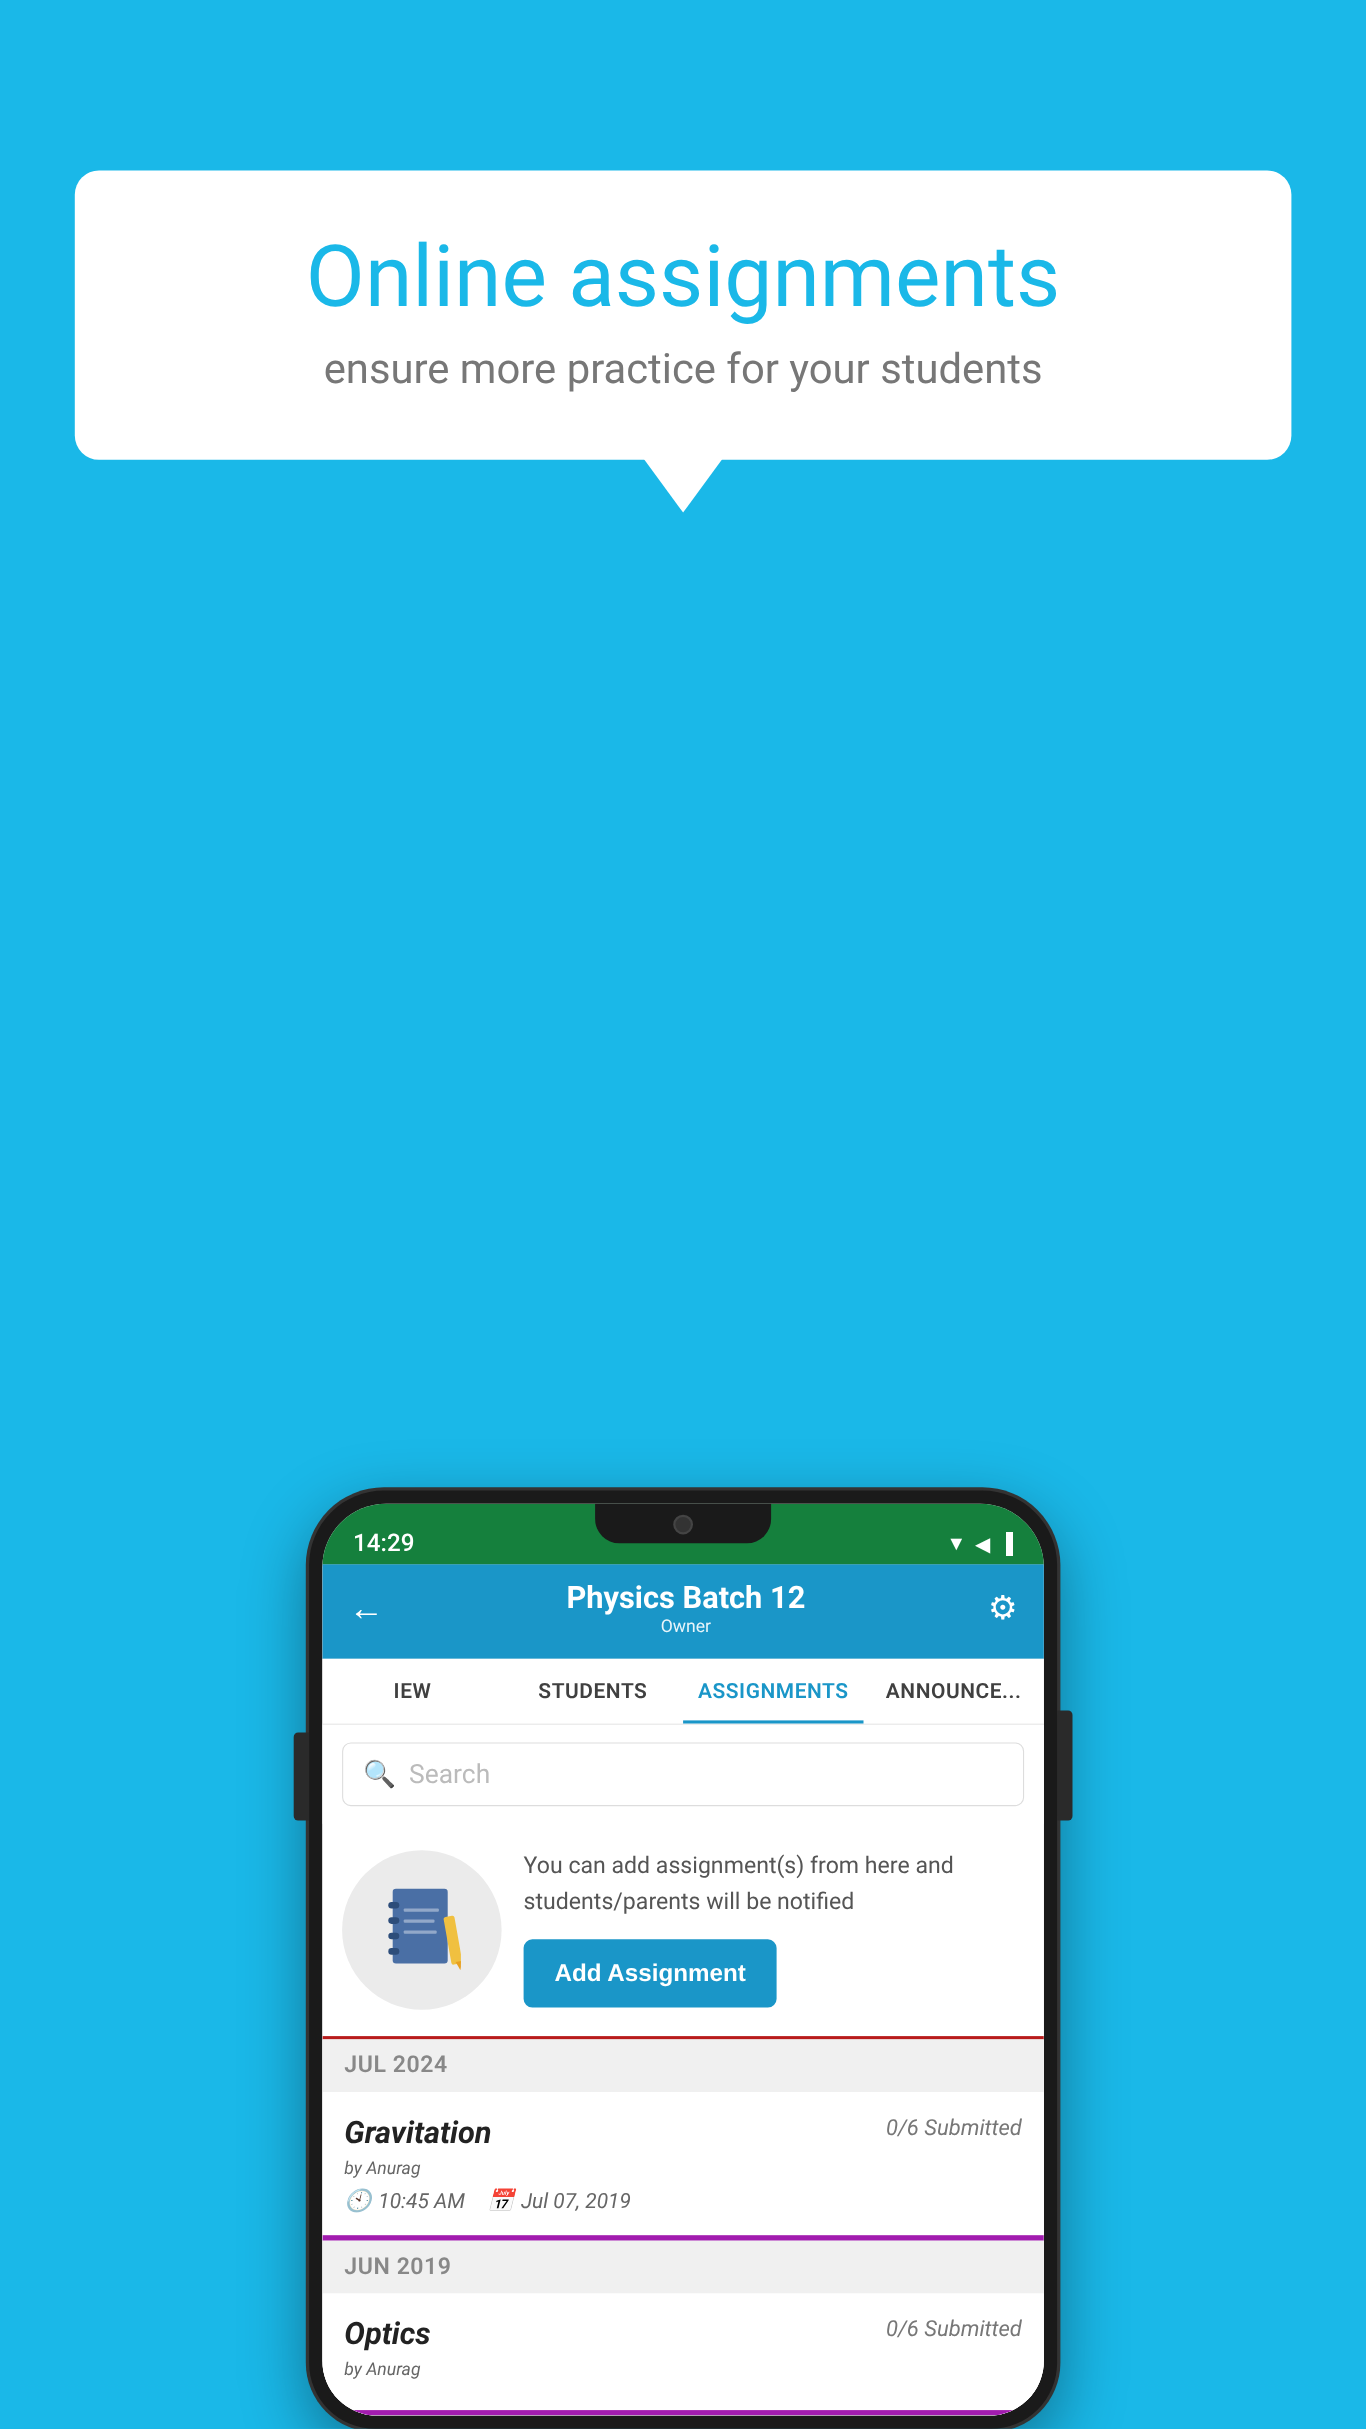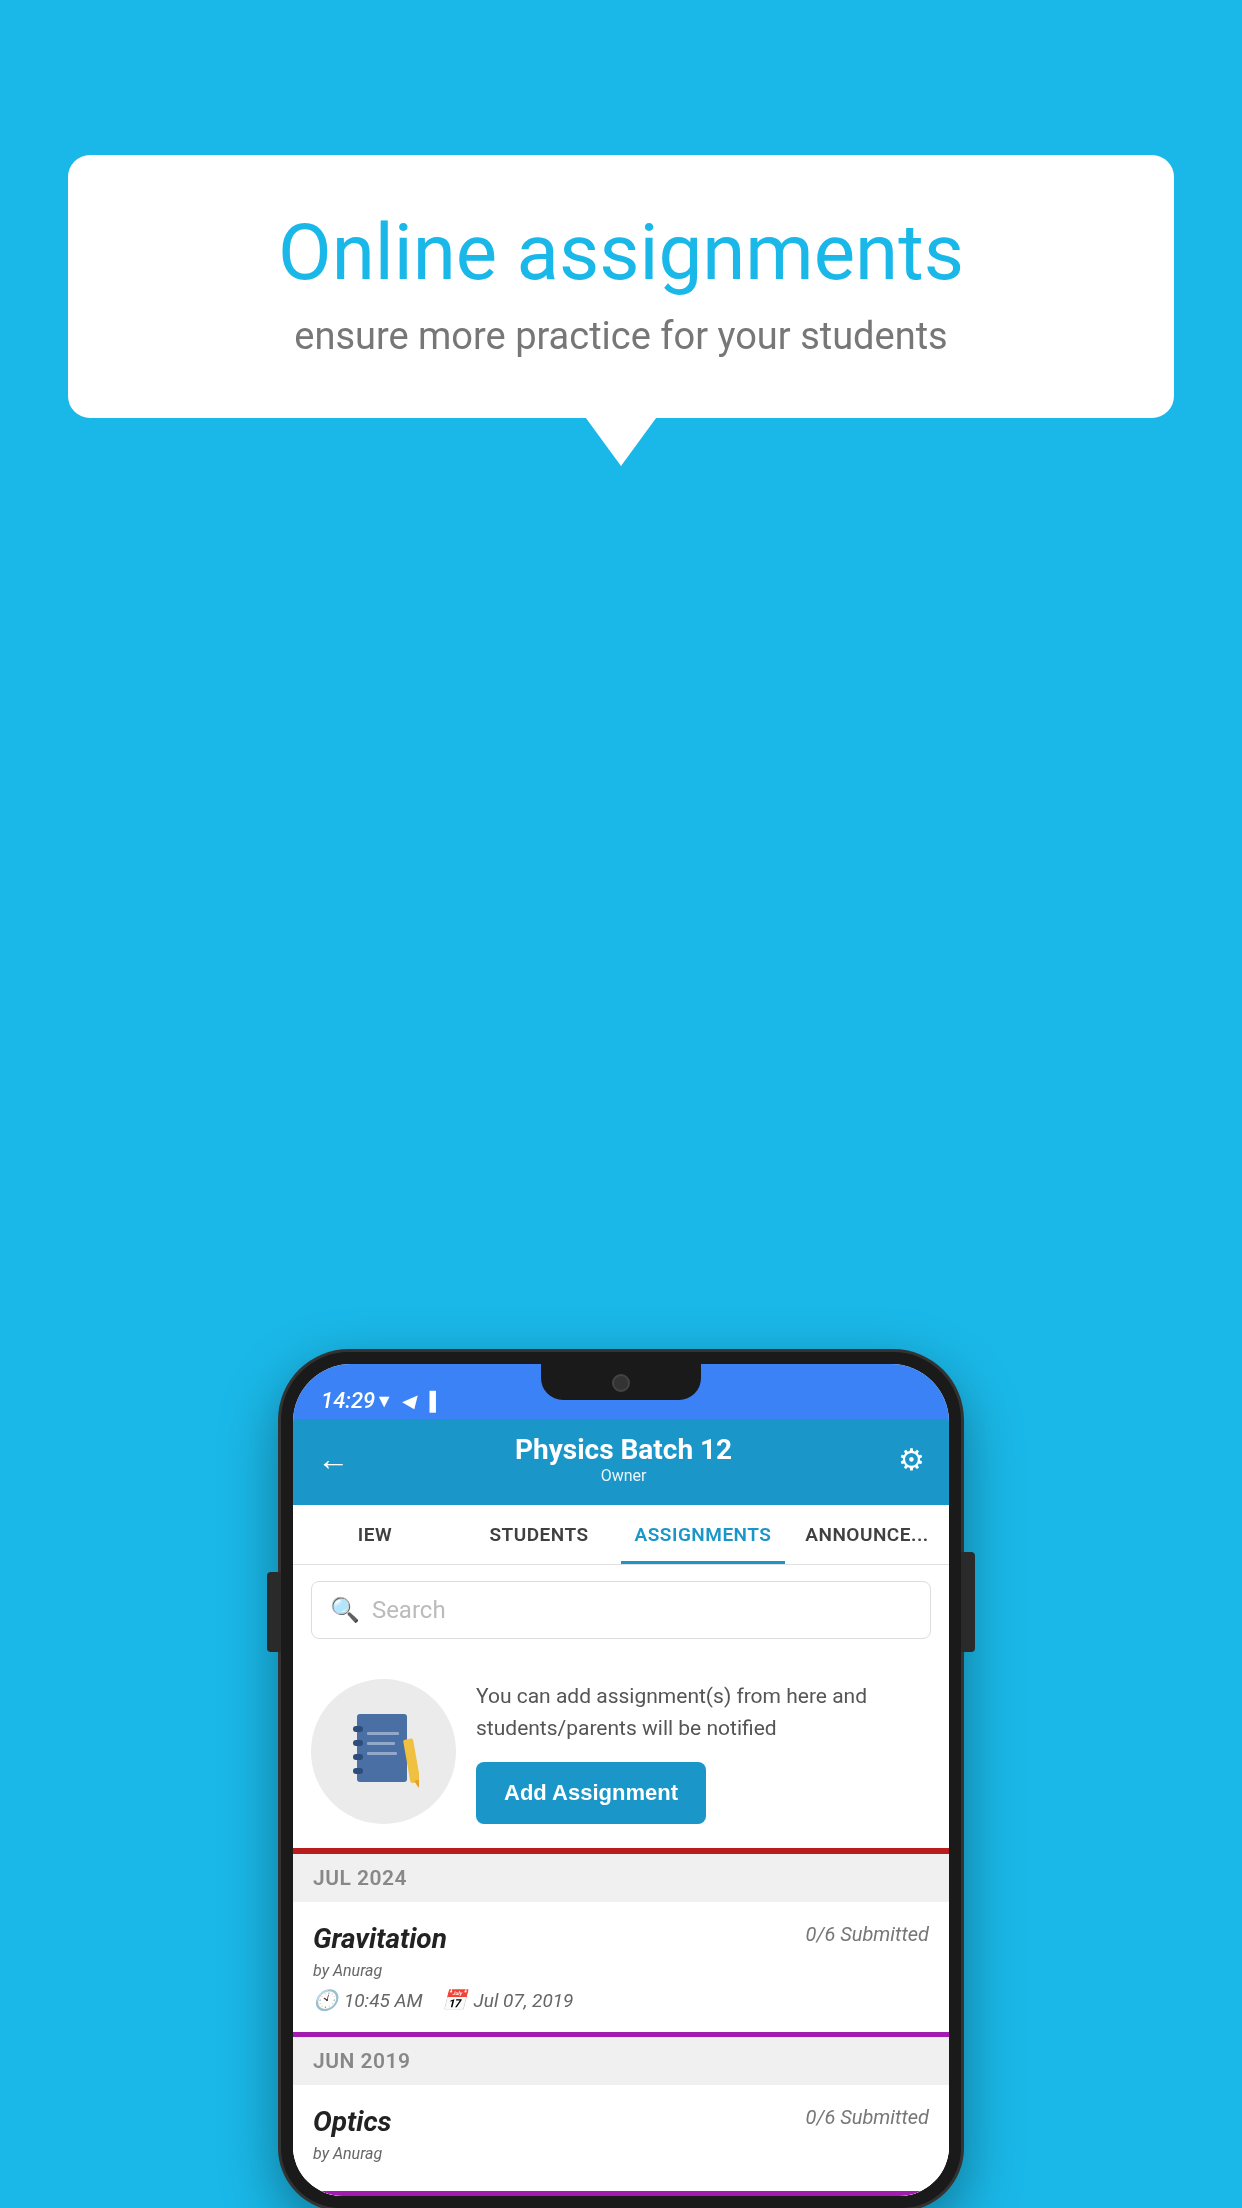--- a/index.html
+++ b/index.html
@@ -124,29 +124,28 @@
       transform: translateX(-50%);
       width: 18px;
       height: 18px;
       background: #333;
       border-radius: 50%;
       border: 2px solid #444;
     }
 
     
     .status-bar {
-      background: #3b82f6;
+      background: #15803d;
       height: 55px;
       display: flex;
       align-items: center;
-      justify-content: flex-start;
+      justify-content: space-between;
       padding: 18px 28px 0 28px;
       position: relative;
       z-index: 5;
-      font-style: italic;
     }
 
     .status-time {
       color: white;
       font-size: 22px;
       font-weight: 500;
     }
 
     .status-icons {
       display: flex;
@@ -259,24 +258,24 @@
     }
 
     .search-text {
       color: #bbb;
       font-size: 24px;
     }
 
     
     .info-section {
       display: flex;
-      align-items: flex-end;
+      align-items: flex-start;
       padding: 24px 18px;
       gap: 20px;
-      border-bottom: 6px solid #b91c1c;
+      border-bottom: 3px solid #b91c1c;
     }
 
     .assignment-icon-circle {
       width: 145px;
       height: 145px;
       background: #ebebeb;
       border-radius: 50%;
       display: flex;
       align-items: center;
       justify-content: center;

